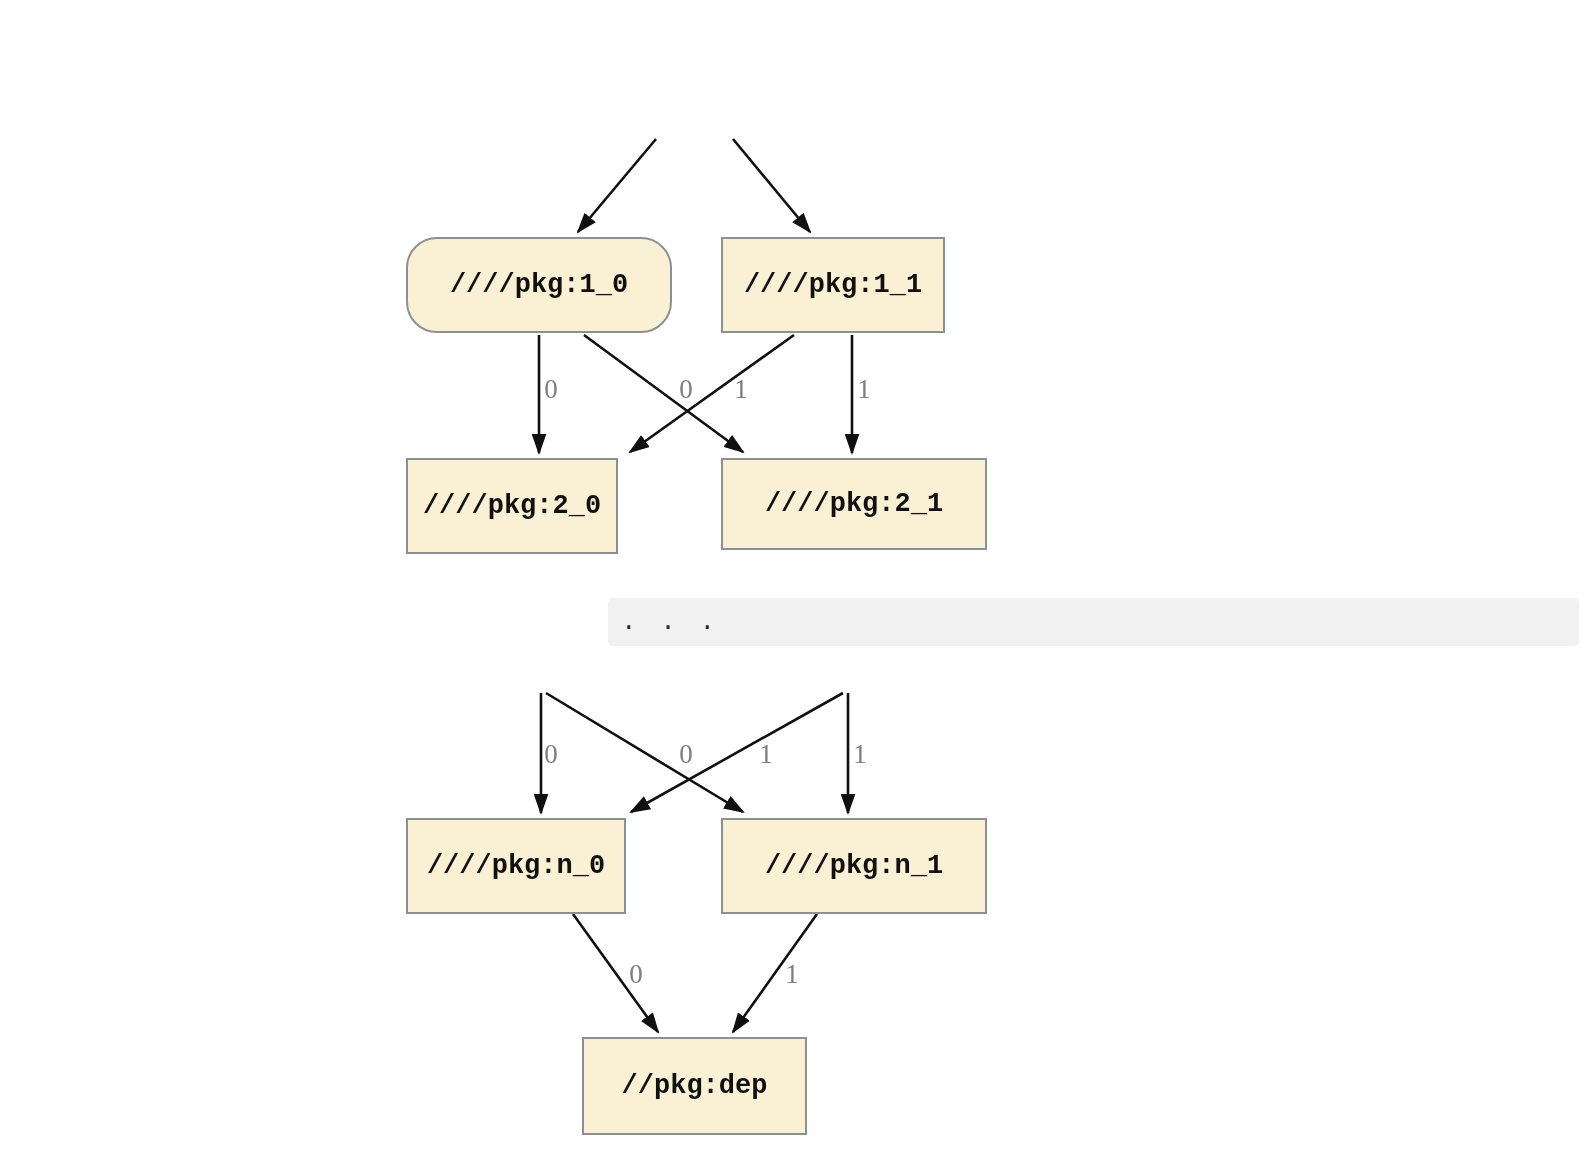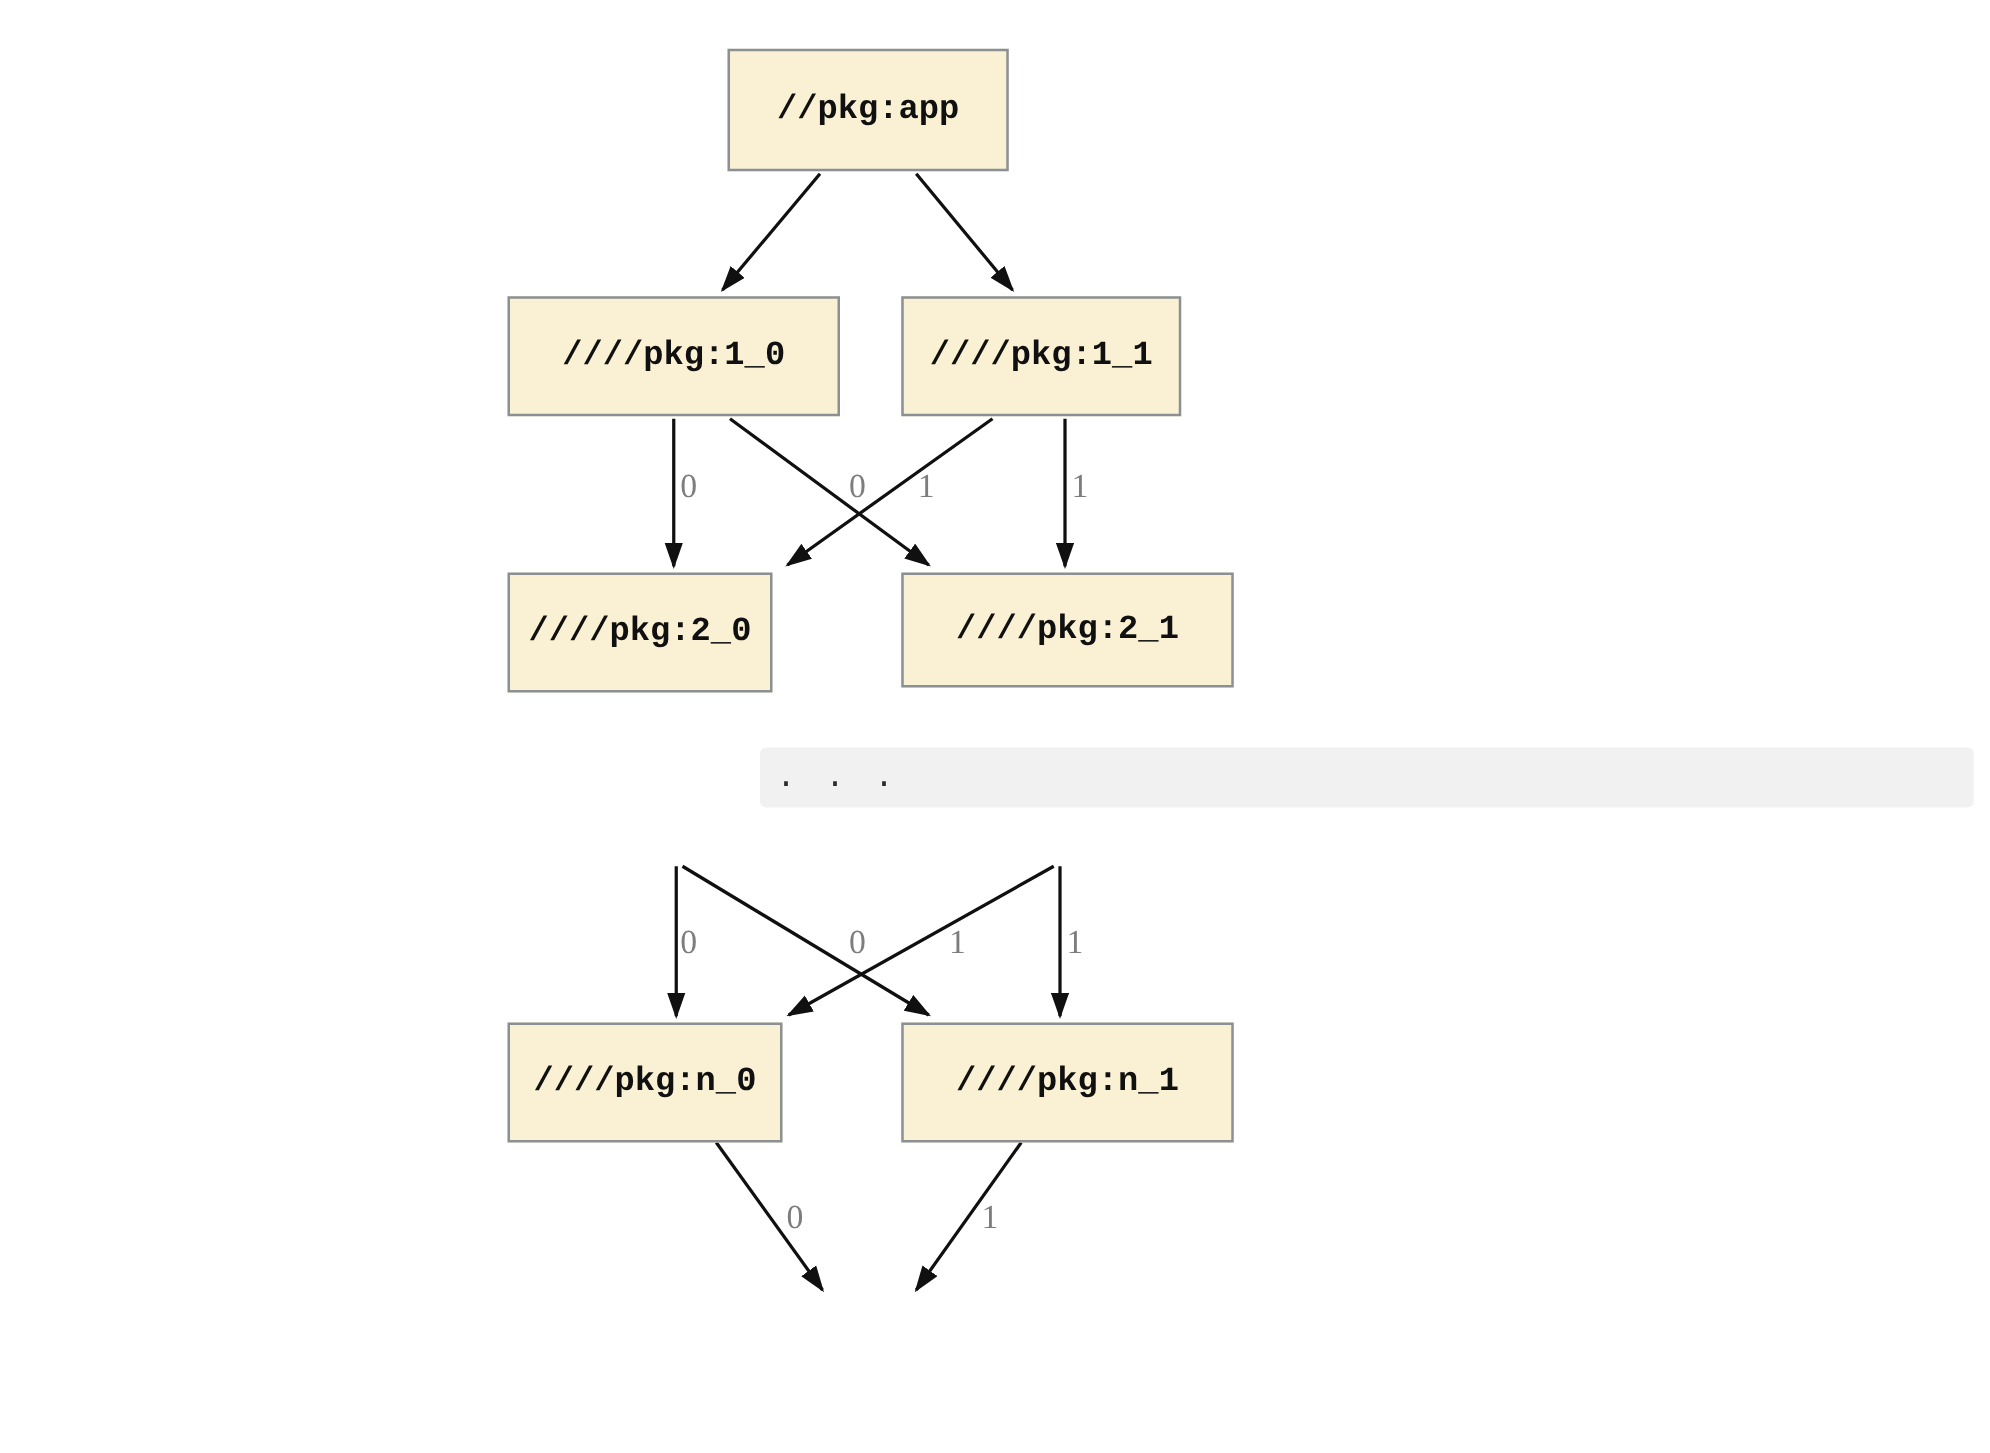--- a/index.html
+++ b/index.html
@@ -54,25 +54,22 @@
 
     <line x1="541" y1="693" x2="541" y2="813" marker-end="url(#arrow)"></line>
     <line x1="546" y1="693" x2="743" y2="812" marker-end="url(#arrow)"></line>
     <line x1="843" y1="693" x2="631" y2="812" marker-end="url(#arrow)"></line>
     <line x1="848" y1="693" x2="848" y2="813" marker-end="url(#arrow)"></line>
 
     <line x1="573" y1="914" x2="658" y2="1032" marker-end="url(#arrow)"></line>
     <line x1="817" y1="914" x2="733" y2="1032" marker-end="url(#arrow)"></line>
   </svg>
 
-  <div class="node" style="left:582px;top:39px;width:225px;height:98px;">
-    <span>//pkg:app</span>
-  </div>
 
-  <div class="node" style="left:406px;top:237px;width:266px;height:96px;">
+  <div class="node" style="left:406px;top:237px;width:266px;height:96px;border-radius:31px;">
     <span>////pkg:1_0</span>
   </div>
 
   <div class="node" style="left:721px;top:237px;width:224px;height:96px;">
     <span>////pkg:1_1</span>
   </div>
 
   <div class="node" style="left:406px;top:458px;width:212px;height:96px;">
     <span>////pkg:2_0</span>
   </div>
@@ -86,20 +83,23 @@
   </div>
 
   <div class="node" style="left:406px;top:818px;width:220px;height:96px;">
     <span>////pkg:n_0</span>
   </div>
 
   <div class="node" style="left:721px;top:818px;width:266px;height:96px;">
     <span>////pkg:n_1</span>
   </div>
 
+  <div class="node" style="left:582px;top:1037px;width:225px;height:98px;">
+    <span>//pkg:dep</span>
+  </div>
 
   <span class="elabel" style="left:551px;top:389px;">0</span>
   <span class="elabel" style="left:686px;top:389px;">0</span>
   <span class="elabel" style="left:741px;top:389px;">1</span>
   <span class="elabel" style="left:864px;top:389px;">1</span>
 
   <span class="elabel" style="left:551px;top:754px;">0</span>
   <span class="elabel" style="left:686px;top:754px;">0</span>
   <span class="elabel" style="left:766px;top:754px;">1</span>
   <span class="elabel" style="left:860px;top:754px;">1</span>

